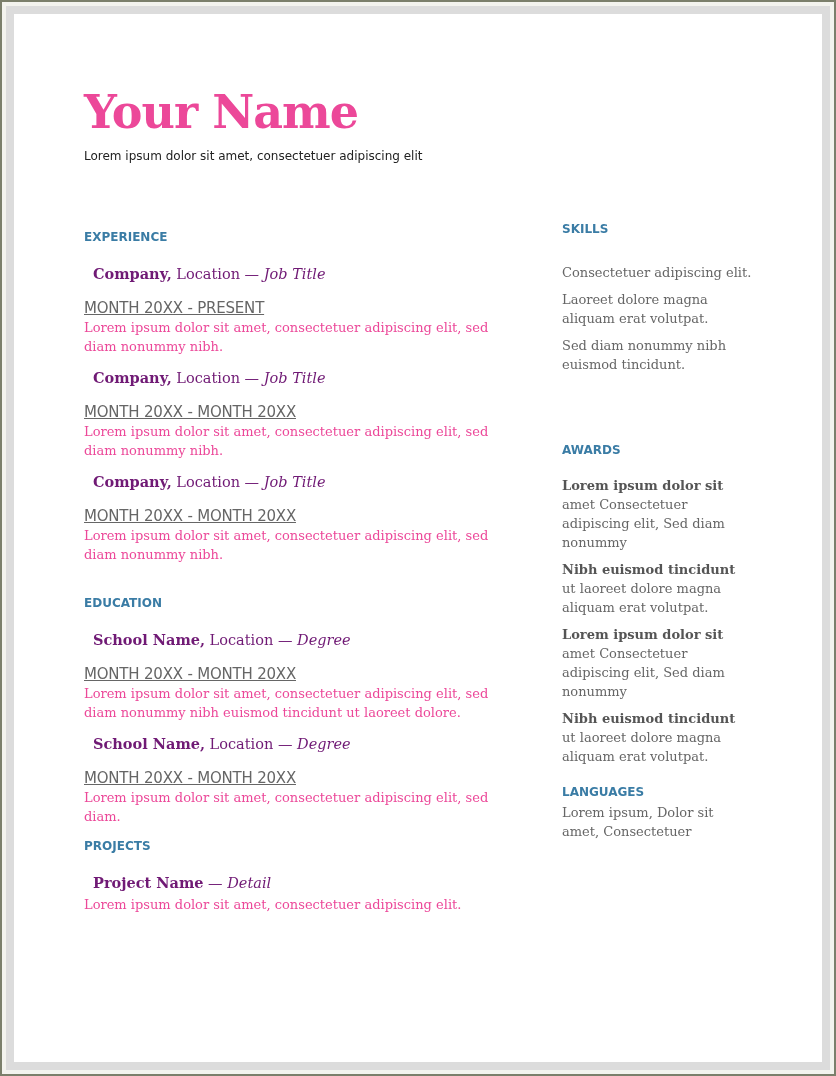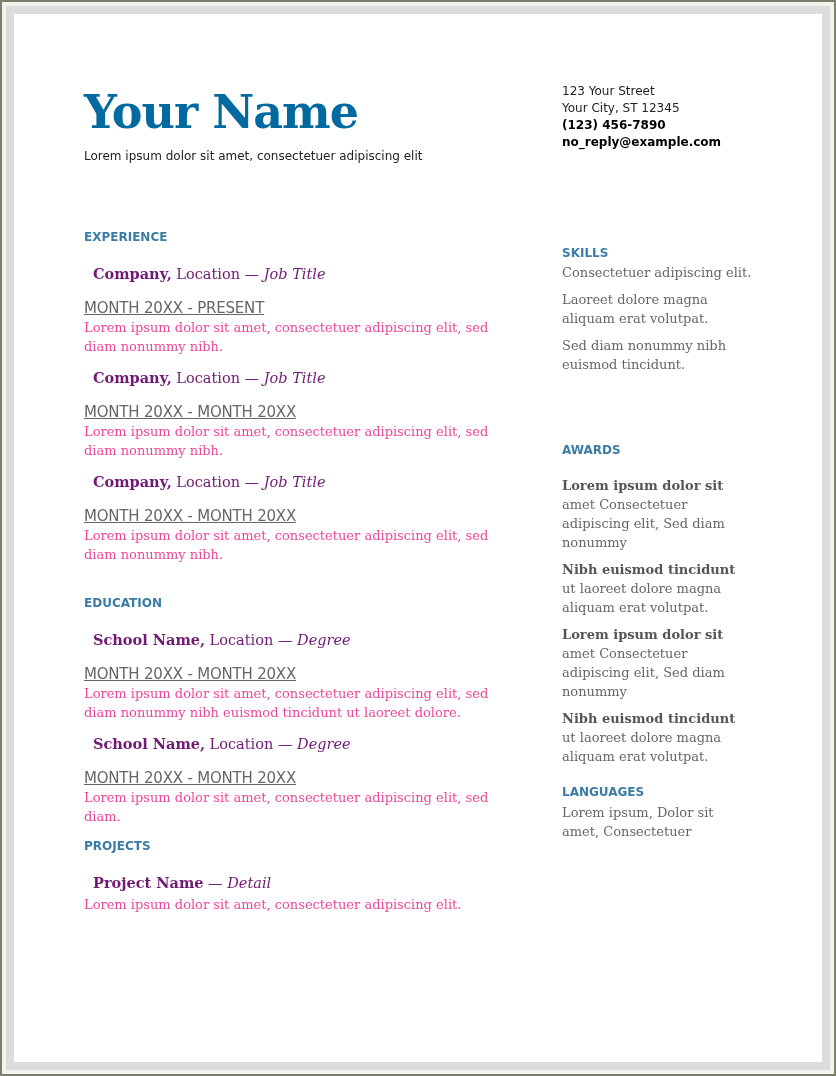--- a/index.html
+++ b/index.html
@@ -20,21 +20,21 @@
   }
   .page {
     position: absolute; left: 8px; top: 8px; right: 8px; bottom: 8px;
     background: #ffffff;
   }
 
   .name {
     position: absolute; left: 70px; top: 70px;
     font-family: "DejaVu Serif", serif;
     font-weight: bold; font-size: 46px; letter-spacing: -1px;
-    color: #0369a1; margin: 0; line-height: 56px;
+    color: #ec4899; margin: 0; line-height: 56px;
   }
   .tagline {
     position: absolute; left: 70px; top: 135px;
     font-family: "DejaVu Sans", sans-serif; font-size: 12px; color: #222; text-align: right;
   }
   .contact {
     position: absolute; left: 548px; top: 69px;
     font-family: "DejaVu Sans", sans-serif; font-size: 12px; color: #222;
     line-height: 17px;
   }
@@ -71,26 +71,20 @@
 </head>
 <body>
 
 <div class="outer-frame">
   <div class="inner-frame">
     <div class="page">
 
       <h1 class="name">Your Name</h1>
       <div class="tagline">Lorem ipsum dolor sit amet, consectetuer adipiscing elit</div>
 
-      <div class="contact">
-        <div>123 Your Street</div>
-        <div>Your City, ST 12345</div>
-        <div class="b">(123) 456-7890</div>
-        <div class="b">no_reply@example.com</div>
-      </div>
 
       <div class="section-head" style="left:70px; top:216px;">EXPERIENCE</div>
 
       <div class="entry" style="top:250px;">
         <div class="entry-title"><b>Company,</b><span> Location — </span><i>Job Title</i></div>
         <div class="entry-date">MONTH 20XX - PRESENT</div>
         <div class="entry-desc">Lorem ipsum dolor sit amet, consectetuer adipiscing elit, sed diam nonummy nibh.</div>
       </div>
 
       <div class="entry" style="top:354px;">
@@ -119,21 +113,21 @@
         <div class="entry-desc">Lorem ipsum dolor sit amet, consectetuer adipiscing elit, sed diam.</div>
       </div>
 
       <div class="section-head" style="left:70px; top:825px;">PROJECTS</div>
 
       <div class="entry" style="top:859px;">
         <div class="entry-title"><b>Project Name</b><span> — </span><i>Detail</i></div>
         <div class="entry-desc">Lorem ipsum dolor sit amet, consectetuer adipiscing elit.</div>
       </div>
 
-      <div class="section-head" style="left:548px; top:232px;">SKILLS</div>
+      <div class="section-head" style="left:548px; top:208px;">SKILLS</div>
       <div class="side-list" style="top:249px;">
         <p>Consectetuer adipiscing elit.</p>
         <p>Laoreet dolore magna aliquam erat volutpat.</p>
         <p>Sed diam nonummy nibh euismod tincidunt.</p>
       </div>
 
       <div class="section-head" style="left:548px; top:429px;">AWARDS</div>
       <div class="side-list" style="top:462px;">
         <p><b>Lorem ipsum dolor sit</b><span> amet Consectetuer adipiscing elit, Sed diam nonummy</span></p>
         <p><b>Nibh euismod tincidunt</b><span> ut laoreet dolore magna aliquam erat volutpat.</span></p>

